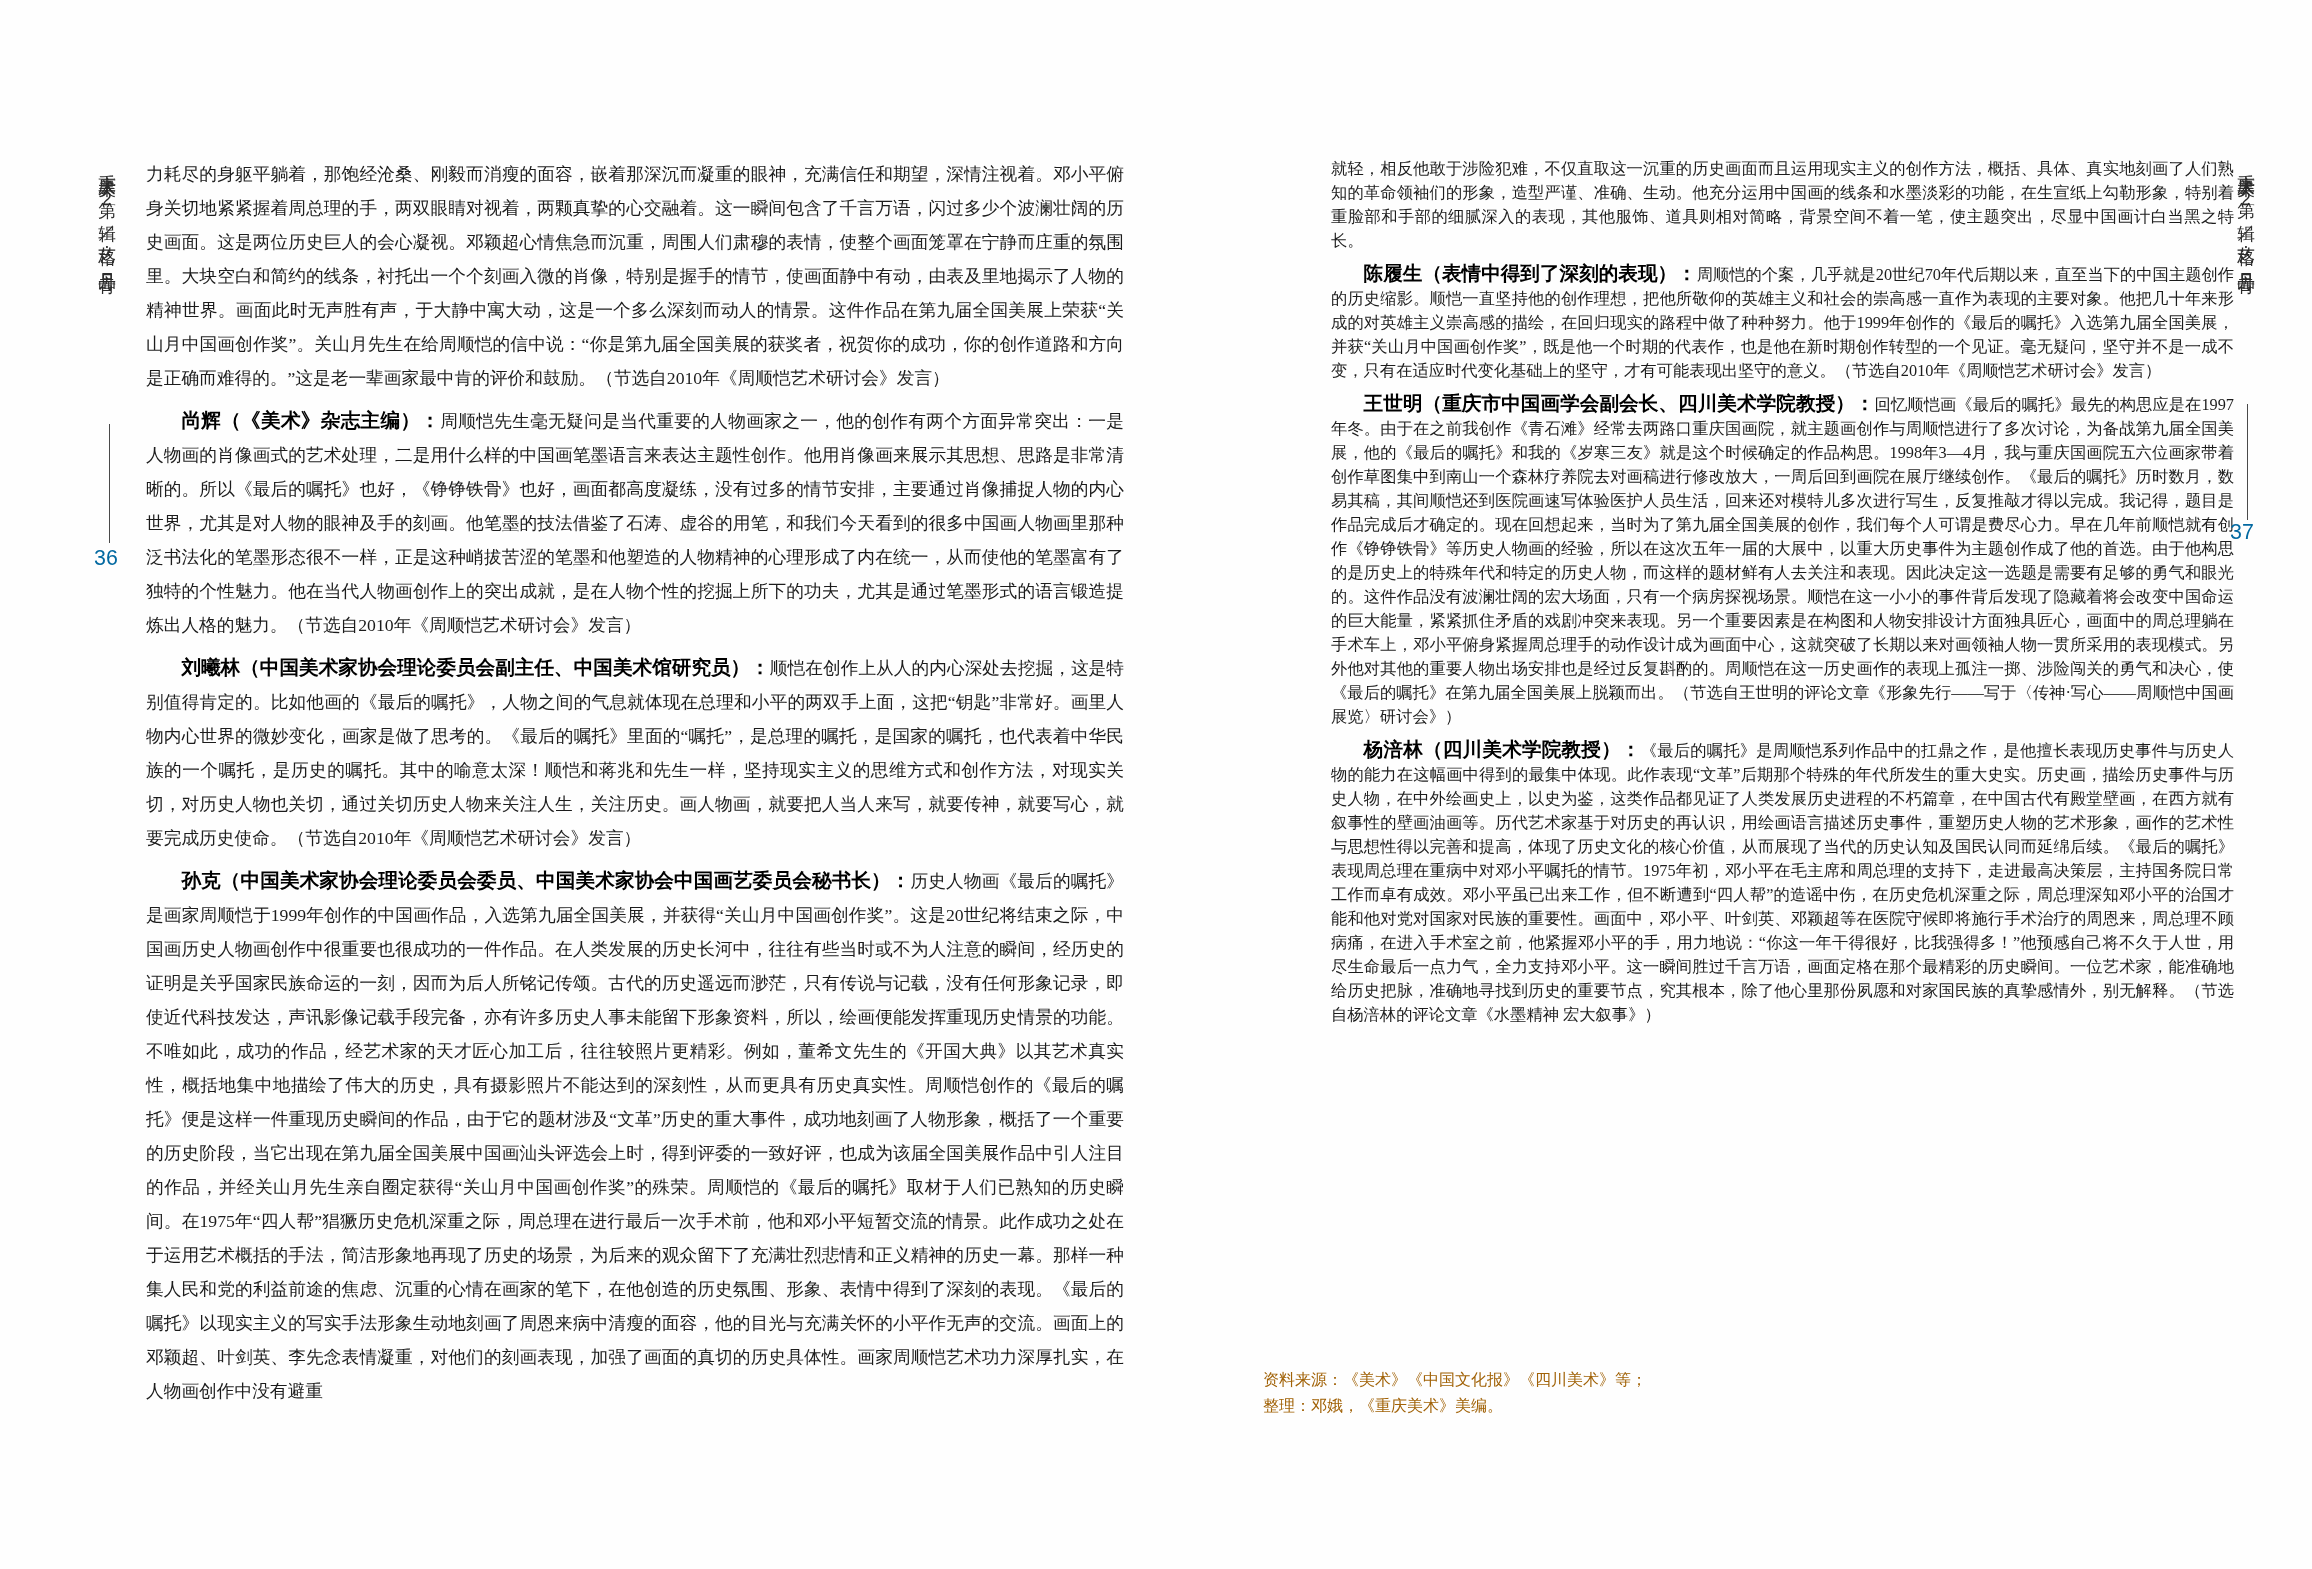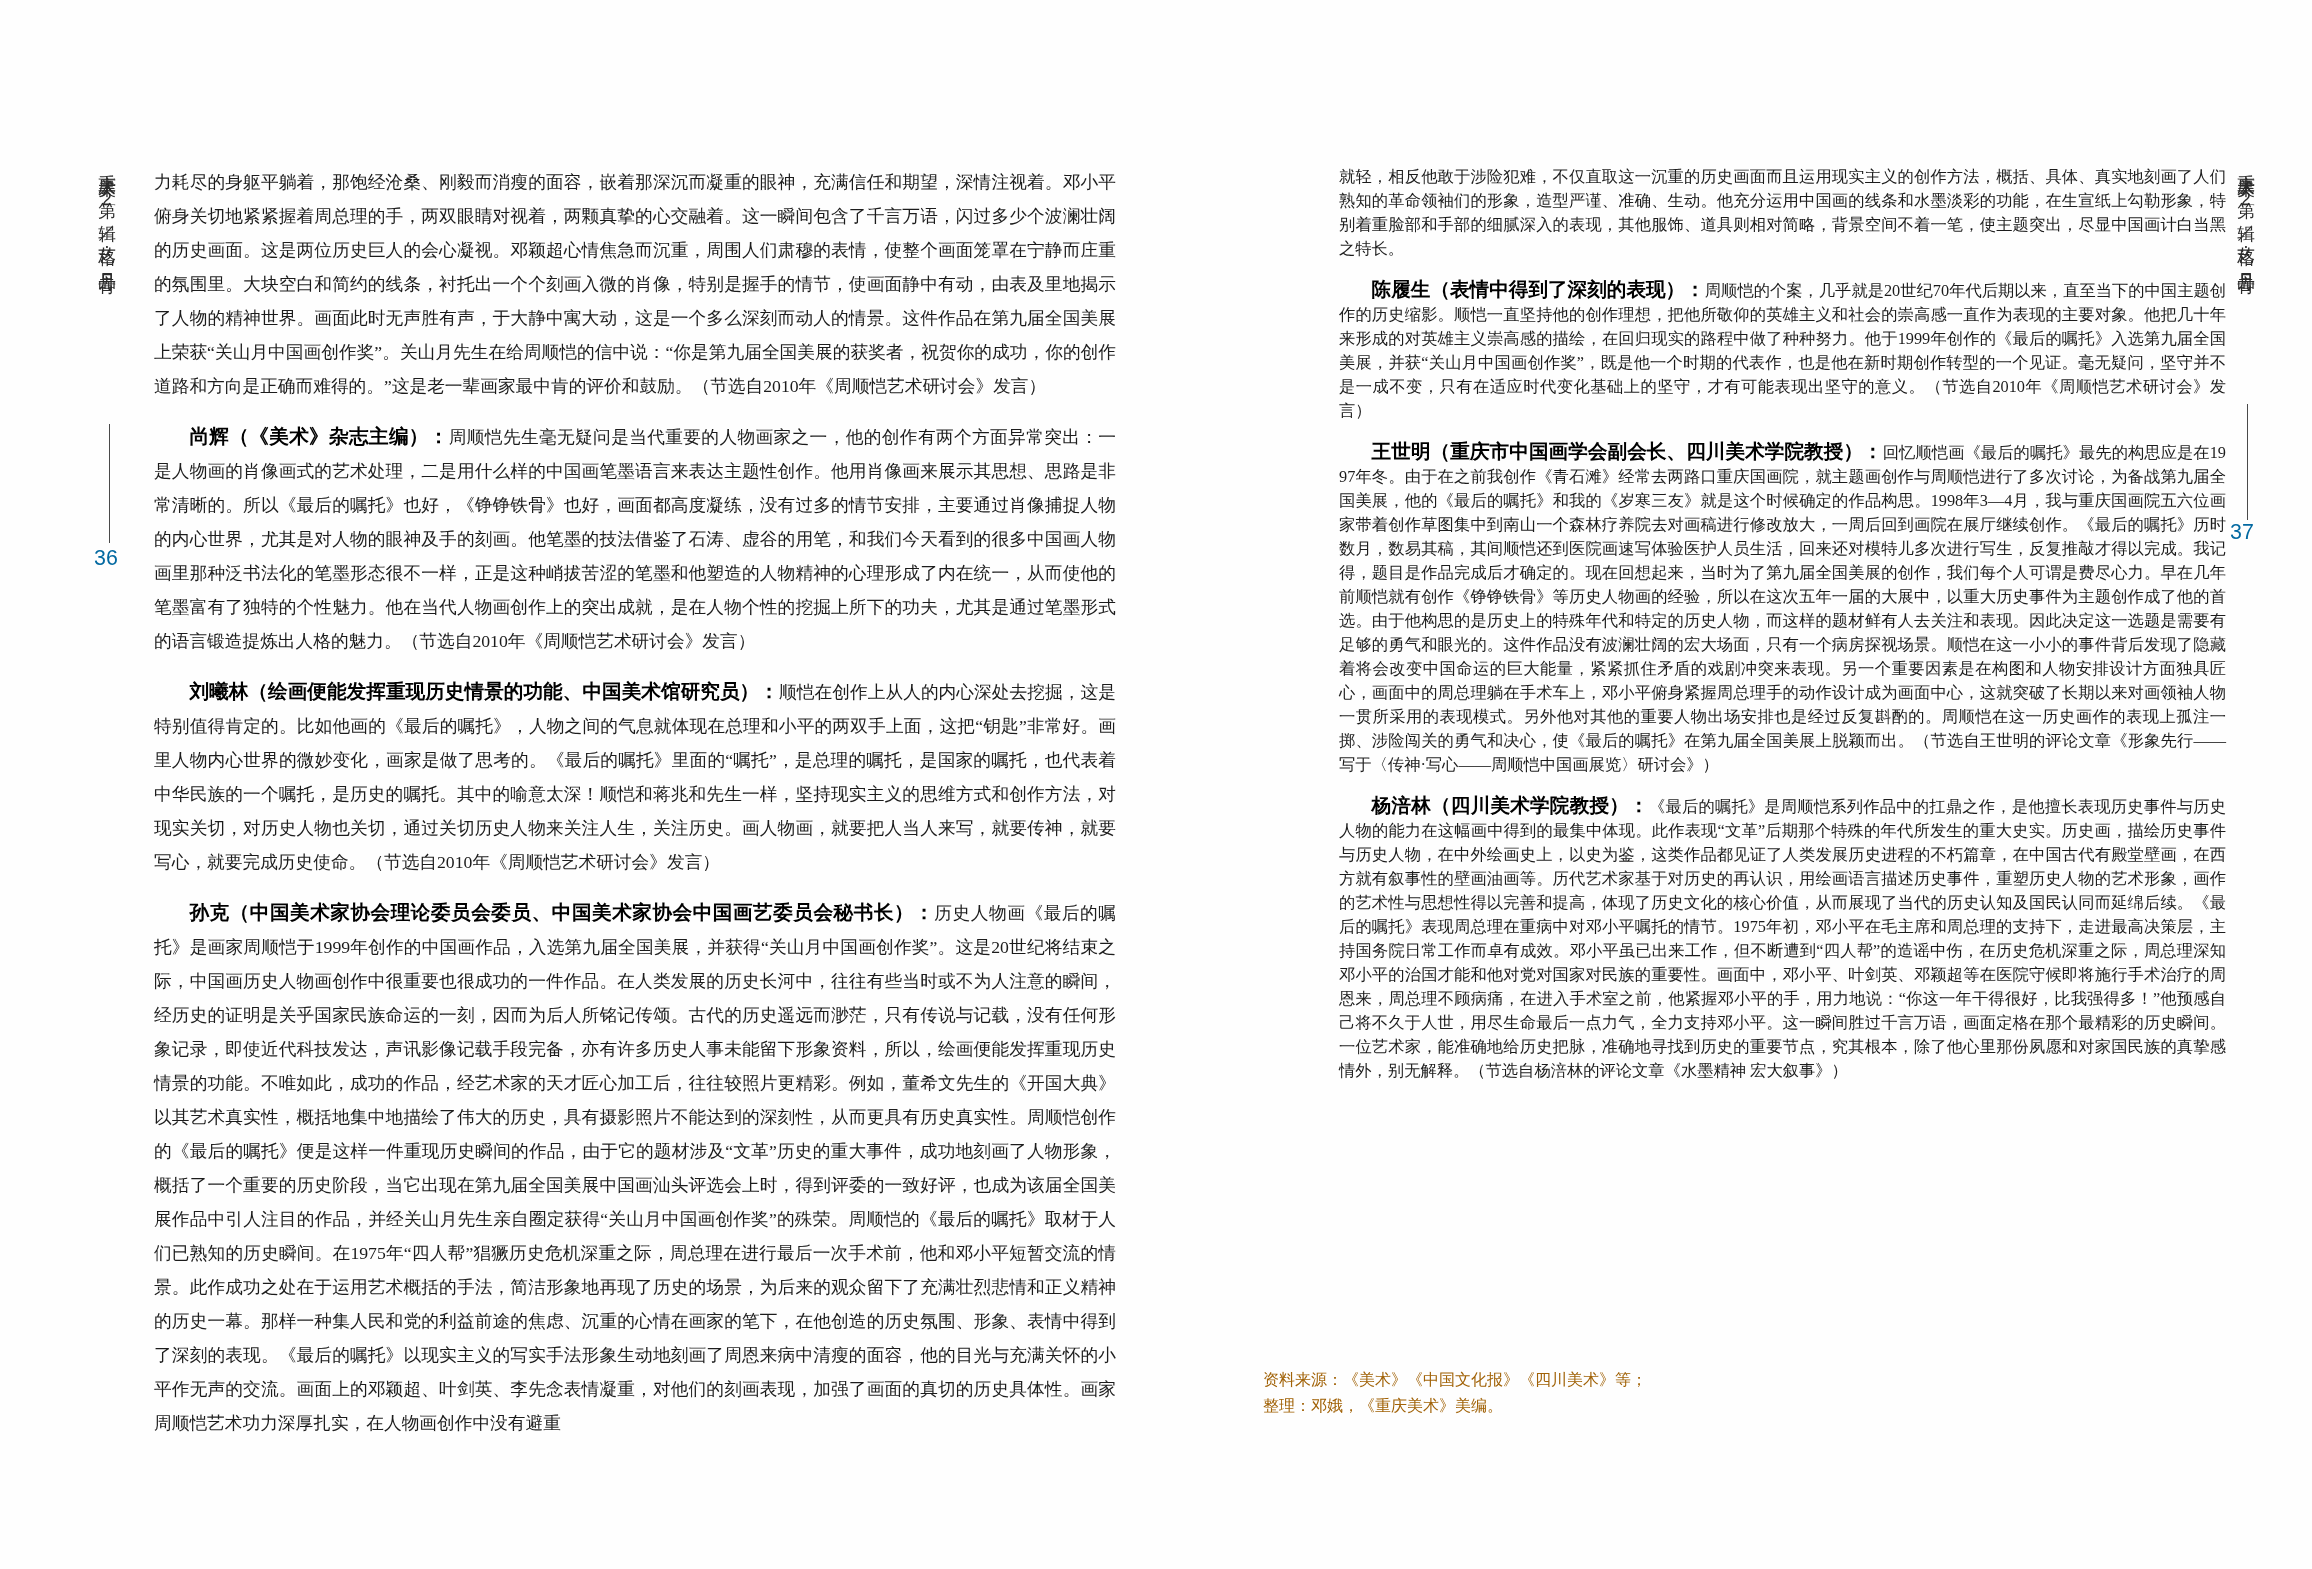--- a/index.html
+++ b/index.html
@@ -35,21 +35,21 @@
     font-size: 17.7px;
     line-height: 34px;
   }
   .text-column.right {
     left: 1323px;
     width: 919px;
     font-size: 16.3px;
     line-height: 24px;
   }
   .para {
-    margin: 16px;
+    margin: 8px;
     padding: 0;
   }
   .para.indent { text-indent: 2em; }
   .para.flush  { text-indent: 0; }
   .lead {
     font-family: "Liberation Sans", sans-serif;
     font-weight: bold;
     font-size: 19.6px;
     color: #000000;
   }
@@ -104,21 +104,21 @@
   <div class="margin-rule left"></div>
   <div class="page-number left">36</div>
 
   <div class="text-column left">
 
       <p class="para flush"><span>力耗尽的身躯平躺着，那饱经沧桑、刚毅而消瘦的面容，嵌着那深沉而凝重的眼神，充满信任和期望，深情注视着。邓小平俯身关切地紧紧握着周总理的手，两双眼睛对视着，两颗真挚的心交融着。这一瞬间包含了千言万语，闪过多少个波澜壮阔的历史画面。这是两位历史巨人的会心凝视。邓颖超心情焦急而沉重，周围人们肃穆的表情，使整个画面笼罩在宁静而庄重的氛围里。大块空白和简约的线条，衬托出一个个刻画入微的肖像，特别是握手的情节，使画面静中有动，由表及里地揭示了人物的精神世界。画面此时无声胜有声，于大静中寓大动，这是一个多么深刻而动人的情景。这件作品在第九届全国美展上荣获“关山月中国画创作奖”。关山月先生在给周顺恺的信中说：“你是第九届全国美展的获奖者，祝贺你的成功，你的创作道路和方向是正确而难得的。”这是老一辈画家最中肯的评价和鼓励。（节选自2010年《周顺恺艺术研讨会》发言）</span></p>
 
       <p class="para indent"><span class="lead">尚辉（《美术》杂志主编）：</span><span>周顺恺先生毫无疑问是当代重要的人物画家之一，他的创作有两个方面异常突出：一是人物画的肖像画式的艺术处理，二是用什么样的中国画笔墨语言来表达主题性创作。他用肖像画来展示其思想、思路是非常清晰的。所以《最后的嘱托》也好，《铮铮铁骨》也好，画面都高度凝练，没有过多的情节安排，主要通过肖像捕捉人物的内心世界，尤其是对人物的眼神及手的刻画。他笔墨的技法借鉴了石涛、虚谷的用笔，和我们今天看到的很多中国画人物画里那种泛书法化的笔墨形态很不一样，正是这种峭拔苦涩的笔墨和他塑造的人物精神的心理形成了内在统一，从而使他的笔墨富有了独特的个性魅力。他在当代人物画创作上的突出成就，是在人物个性的挖掘上所下的功夫，尤其是通过笔墨形式的语言锻造提炼出人格的魅力。（节选自2010年《周顺恺艺术研讨会》发言）</span></p>
 
 
-      <p class="para indent"><span class="lead">刘曦林（绘画便能发挥重现历史情景的功能、中国美术馆研究员）：</span><span>顺恺在创作上从人的内心深处去挖掘，这是特别值得肯定的。比如他画的《最后的嘱托》，人物之间的气息就体现在总理和小平的两双手上面，这把“钥匙”非常好。画里人物内心世界的微妙变化，画家是做了思考的。《最后的嘱托》里面的“嘱托”，是总理的嘱托，是国家的嘱托，也代表着中华民族的一个嘱托，是历史的嘱托。其中的喻意太深！顺恺和蒋兆和先生一样，坚持现实主义的思维方式和创作方法，对现实关切，对历史人物也关切，通过关切历史人物来关注人生，关注历史。画人物画，就要把人当人来写，就要传神，就要写心，就要完成历史使命。（节选自2010年《周顺恺艺术研讨会》发言）</span></p>
+      <p class="para indent"><span class="lead">刘曦林（中国美术家协会理论委员会副主任、中国美术馆研究员）：</span><span>顺恺在创作上从人的内心深处去挖掘，这是特别值得肯定的。比如他画的《最后的嘱托》，人物之间的气息就体现在总理和小平的两双手上面，这把“钥匙”非常好。画里人物内心世界的微妙变化，画家是做了思考的。《最后的嘱托》里面的“嘱托”，是总理的嘱托，是国家的嘱托，也代表着中华民族的一个嘱托，是历史的嘱托。其中的喻意太深！顺恺和蒋兆和先生一样，坚持现实主义的思维方式和创作方法，对现实关切，对历史人物也关切，通过关切历史人物来关注人生，关注历史。画人物画，就要把人当人来写，就要传神，就要写心，就要完成历史使命。（节选自2010年《周顺恺艺术研讨会》发言）</span></p>
 
       <p class="para indent"><span class="lead">孙克（中国美术家协会理论委员会委员、中国美术家协会中国画艺委员会秘书长）：</span><span>历史人物画《最后的嘱托》是画家周顺恺于1999年创作的中国画作品，入选第九届全国美展，并获得“关山月中国画创作奖”。这是20世纪将结束之际，中国画历史人物画创作中很重要也很成功的一件作品。在人类发展的历史长河中，往往有些当时或不为人注意的瞬间，经历史的证明是关乎国家民族命运的一刻，因而为后人所铭记传颂。古代的历史遥远而渺茫，只有传说与记载，没有任何形象记录，即使近代科技发达，声讯影像记载手段完备，亦有许多历史人事未能留下形象资料，所以，绘画便能发挥重现历史情景的功能。不唯如此，成功的作品，经艺术家的天才匠心加工后，往往较照片更精彩。例如，董希文先生的《开国大典》以其艺术真实性，概括地集中地描绘了伟大的历史，具有摄影照片不能达到的深刻性，从而更具有历史真实性。周顺恺创作的《最后的嘱托》便是这样一件重现历史瞬间的作品，由于它的题材涉及“文革”历史的重大事件，成功地刻画了人物形象，概括了一个重要的历史阶段，当它出现在第九届全国美展中国画汕头评选会上时，得到评委的一致好评，也成为该届全国美展作品中引人注目的作品，并经关山月先生亲自圈定获得“关山月中国画创作奖”的殊荣。周顺恺的《最后的嘱托》取材于人们已熟知的历史瞬间。在1975年“四人帮”猖獗历史危机深重之际，周总理在进行最后一次手术前，他和邓小平短暂交流的情景。此作成功之处在于运用艺术概括的手法，简洁形象地再现了历史的场景，为后来的观众留下了充满壮烈悲情和正义精神的历史一幕。那样一种集人民和党的利益前途的焦虑、沉重的心情在画家的笔下，在他创造的历史氛围、形象、表情中得到了深刻的表现。《最后的嘱托》以现实主义的写实手法形象生动地刻画了周恩来病中清瘦的面容，他的目光与充满关怀的小平作无声的交流。画面上的邓颖超、叶剑英、李先念表情凝重，对他们的刻画表现，加强了画面的真切的历史具体性。画家周顺恺艺术功力深厚扎实，在人物画创作中没有避重</span></p>
     </div>
 
   <div class="text-column right">
 
       <p class="para flush"><span>就轻，相反他敢于涉险犯难，不仅直取这一沉重的历史画面而且运用现实主义的创作方法，概括、具体、真实地刻画了人们熟知的革命领袖们的形象，造型严谨、准确、生动。他充分运用中国画的线条和水墨淡彩的功能，在生宣纸上勾勒形象，特别着重脸部和手部的细腻深入的表现，其他服饰、道具则相对简略，背景空间不着一笔，使主题突出，尽显中国画计白当黑之特长。</span></p>
 
       <p class="para indent"><span class="lead">陈履生（表情中得到了深刻的表现）：</span><span>周顺恺的个案，几乎就是20世纪70年代后期以来，直至当下的中国主题创作的历史缩影。顺恺一直坚持他的创作理想，把他所敬仰的英雄主义和社会的崇高感一直作为表现的主要对象。他把几十年来形成的对英雄主义崇高感的描绘，在回归现实的路程中做了种种努力。他于1999年创作的《最后的嘱托》入选第九届全国美展，并获“关山月中国画创作奖”，既是他一个时期的代表作，也是他在新时期创作转型的一个见证。毫无疑问，坚守并不是一成不变，只有在适应时代变化基础上的坚守，才有可能表现出坚守的意义。（节选自2010年《周顺恺艺术研讨会》发言）</span></p>
 

